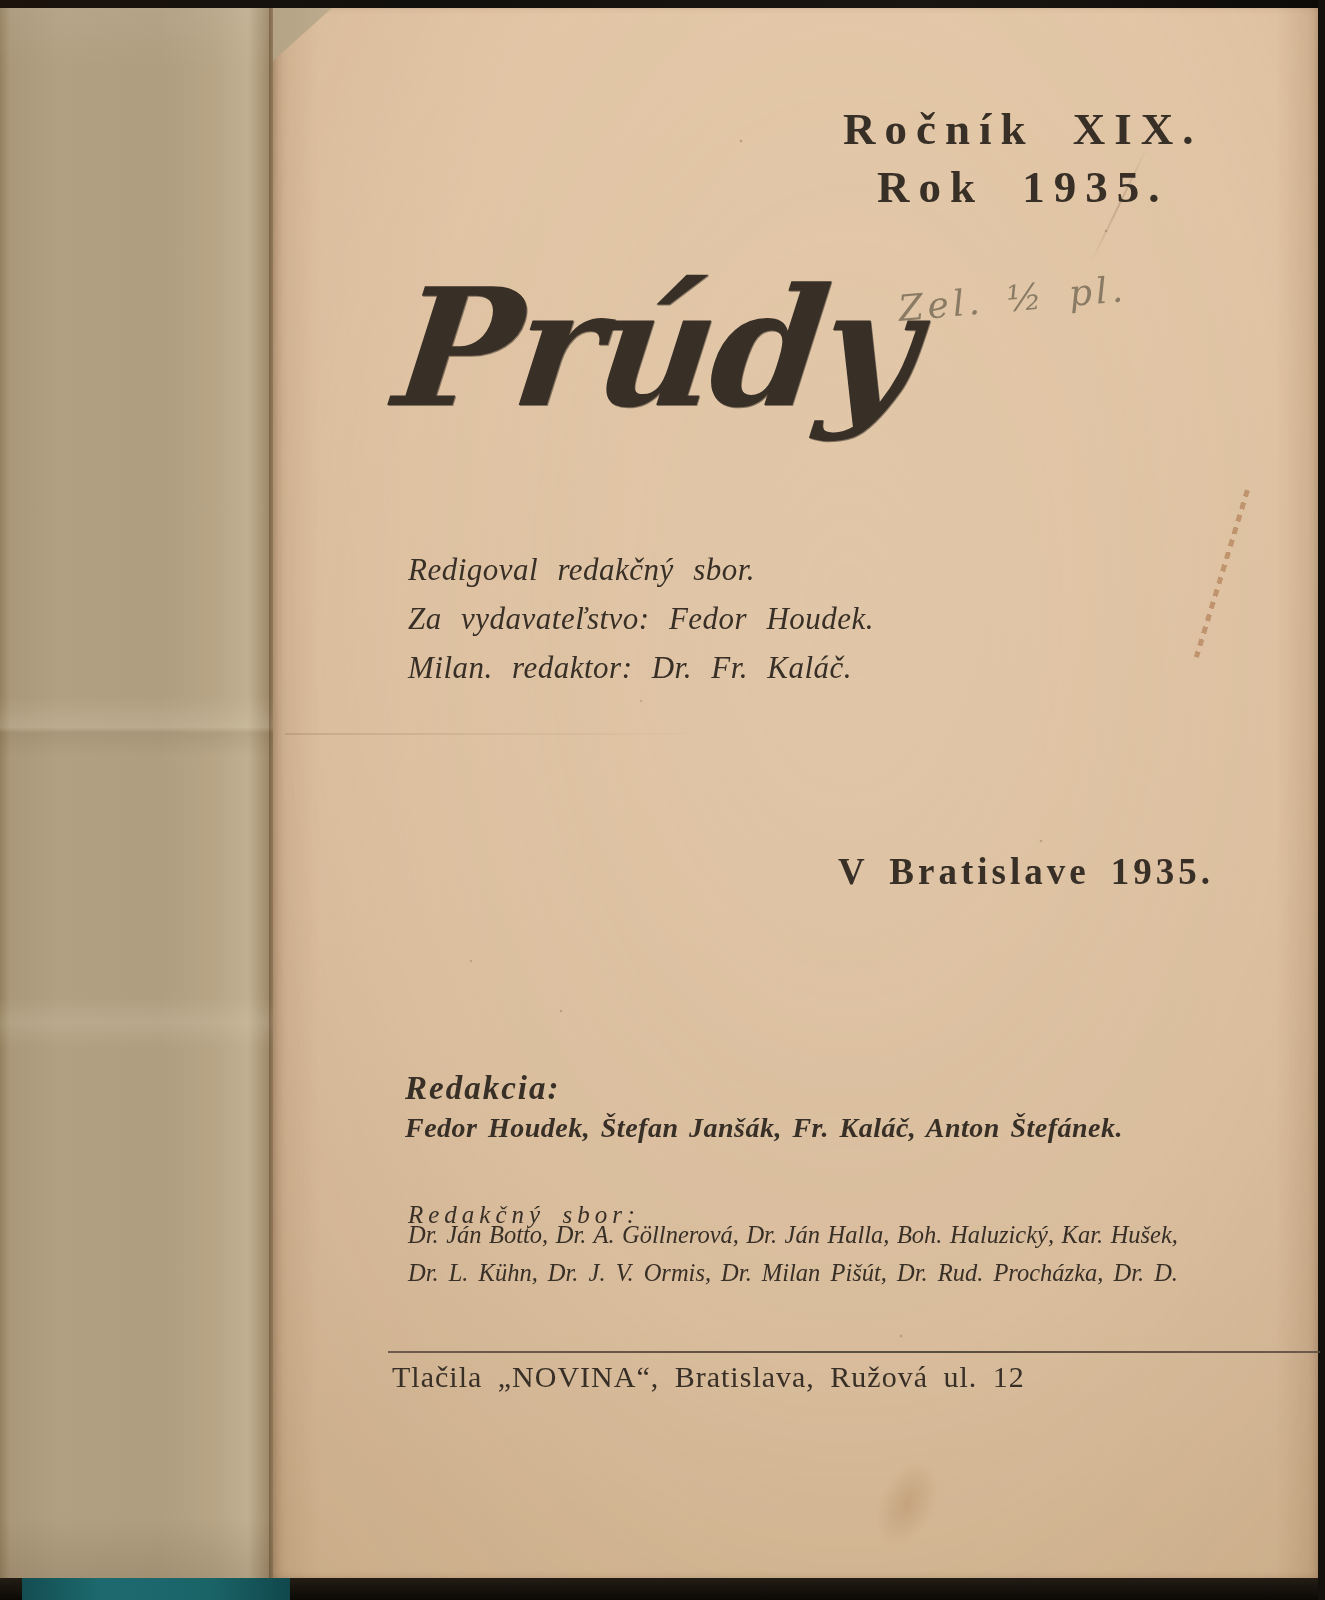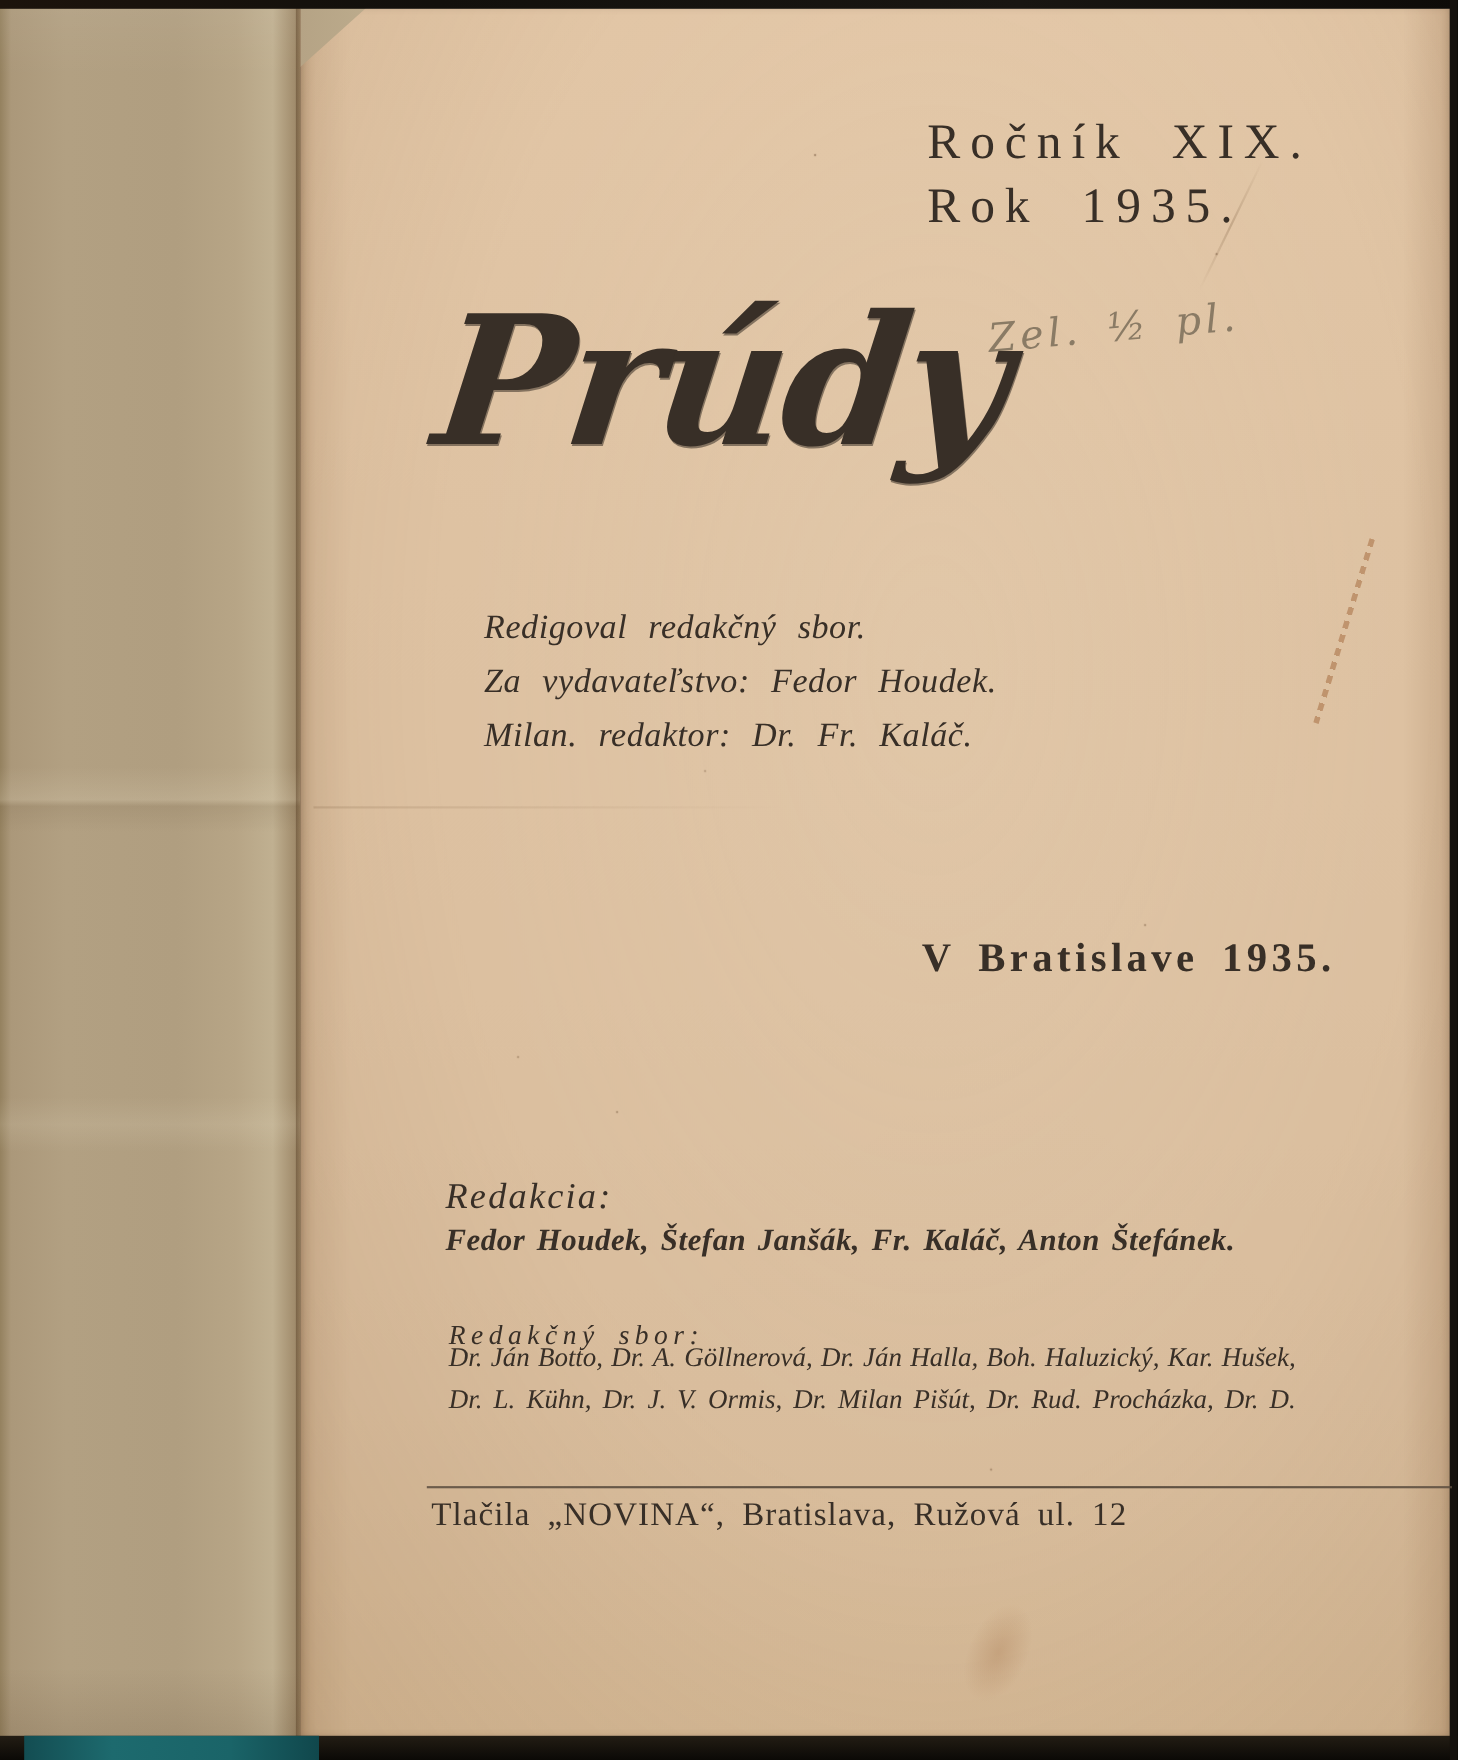--- a/index.html
+++ b/index.html
@@ -52,35 +52,35 @@
   .smudge2{position:absolute;left:880px;top:1455px;width:55px;height:95px;
     transform:rotate(24deg);background:radial-gradient(ellipse at center,rgba(148,90,45,.22),rgba(148,90,45,0) 70%);}
   .specks{position:absolute;left:0;top:0;width:2px;height:2px;background:transparent;border-radius:50%;
     box-shadow:740px 140px 1px rgba(90,60,35,.5), 560px 1010px 1px rgba(90,60,35,.4),
       470px 960px 1px rgba(90,60,35,.35), 1040px 840px 1px rgba(90,60,35,.4),
       640px 700px 1px rgba(90,60,35,.3), 900px 1335px 1px rgba(90,60,35,.4),
       418px 366px 2px rgba(120,80,50,.4), 1105px 230px 1px rgba(90,60,35,.45);}
 
   
   .ink{color:#382f27;}
-  .volume{position:absolute;left:843px;top:100px;font-size:45px;font-weight:400;
-    letter-spacing:9px;word-spacing:18px;line-height:58px;white-space:nowrap;}
+  .volume{position:absolute;left:843px;top:100px;font-size:45px;font-weight:700;
+    letter-spacing:9px;word-spacing:18px;line-height:58px;white-space:nowrap;text-align:center;}
   .handwriting{position:absolute;left:898px;top:278px;
     font-family:"DejaVu Serif",serif;font-style:italic;font-size:36px;
     color:rgba(122,109,89,.85);transform:rotate(-5deg);letter-spacing:4px;word-spacing:8px;white-space:nowrap;}
   .main-title{position:absolute;left:398px;top:248px;
     font-family:"DejaVu Serif",serif;font-style:italic;font-weight:700;
     font-size:163px;line-height:200px;letter-spacing:-4px;
     transform:skewX(-7deg);white-space:nowrap;
     text-shadow:1px 1px 0 rgba(56,47,39,.55);}
   .editors{position:absolute;left:408px;top:545px;font-style:italic;
-    font-size:31px;line-height:49px;word-spacing:11px;letter-spacing:.5px;white-space:nowrap;margin-left:32px;}
+    font-size:31px;line-height:49px;word-spacing:11px;letter-spacing:.5px;white-space:nowrap;}
   .place-date{position:absolute;left:838px;top:850px;font-size:37px;font-weight:600;
     letter-spacing:4px;word-spacing:8px;white-space:nowrap;}
-  .redakcia-heading{position:absolute;left:405px;top:1070px;font-style:italic;font-weight:400;
+  .redakcia-heading{position:absolute;left:405px;top:1070px;font-style:italic;font-weight:700;
     font-size:33px;letter-spacing:2px;white-space:nowrap;text-align:center;}
   .redakcia-names{position:absolute;left:405px;top:1112px;font-style:italic;font-weight:700;
     font-size:28px;letter-spacing:.5px;word-spacing:3px;white-space:nowrap;}
   .board-heading{position:absolute;left:408px;top:1182px;font-style:italic;
     font-size:25px;letter-spacing:5px;word-spacing:6px;white-space:nowrap;margin-top:19px;}
   .board-list{position:absolute;left:408px;top:1216px;width:770px;font-style:italic;
     font-size:24.5px;line-height:38px;}
   .board-list .jline{text-align:justify;text-align-last:justify;}
   .board-list .lline{word-spacing:10px;}
   .rule{position:absolute;left:388px;top:1351px;width:932px;height:2px;

